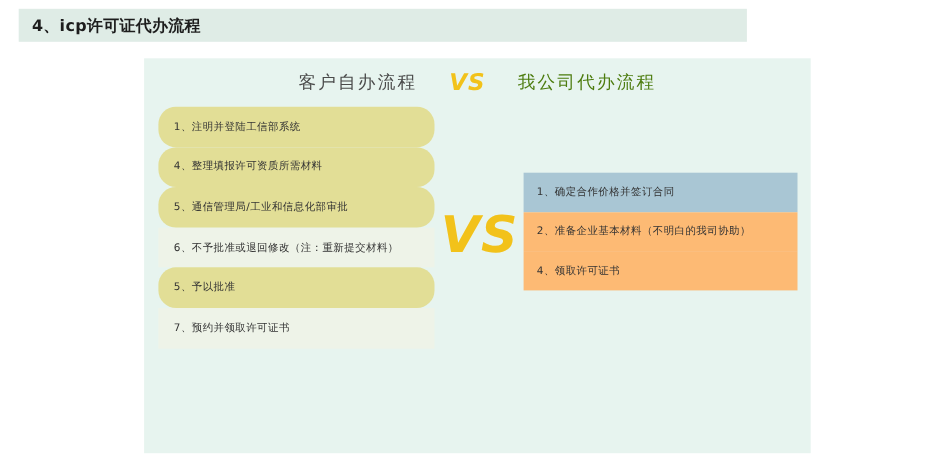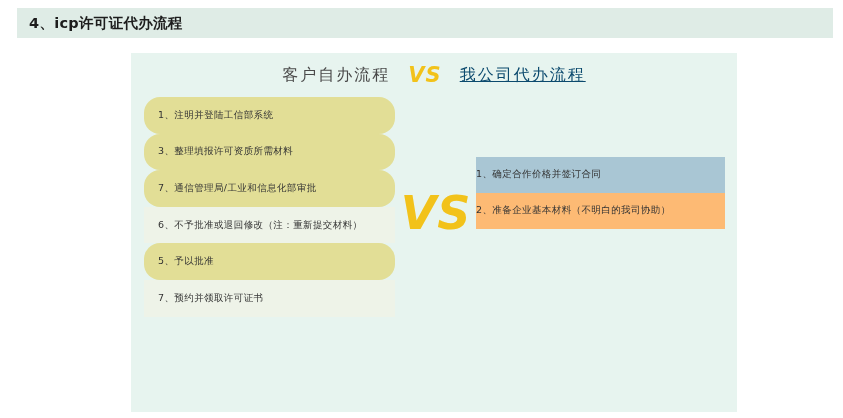--- a/index.html
+++ b/index.html
@@ -14,21 +14,21 @@
     overflow: hidden;
     font-family: "DejaVu Sans", "Liberation Sans", sans-serif;
     position: relative;
   }
 
   
   .section-header {
     position: absolute;
     left: 17px;
     top: 8px;
-    width: 816px;
+    width: 662px;
     height: 30px;
     background: #dfece6;
     display: flex;
     align-items: center;
   }
   .section-header-title {
     margin-left: 12px;
     font-size: 14.5px;
     font-weight: bold;
     color: #1d1d1d;
@@ -49,43 +49,42 @@
   
   .compare-heading {
     position: absolute;
     left: 0;
     top: 5px;
     width: 606px;
     height: 34px;
     display: flex;
     align-items: center;
     justify-content: center;
-    gap: 18px;
+    gap: 29px;
     white-space: nowrap;
   }
   .heading-left {
     font-family: "DejaVu Serif", "Liberation Serif", serif;
     font-size: 16px;
     color: #4a4a4a;
     letter-spacing: 2px;
   }
   .heading-vs {
     font-family: "DejaVu Sans", "Liberation Sans", sans-serif;
     font-size: 21px;
     font-weight: bold;
     font-style: italic;
     color: #f2c21a;
     letter-spacing: 1px;
   }
   .heading-right {
     font-family: "DejaVu Serif", "Liberation Serif", serif;
     font-size: 16px;
-    color: #0c4a6e;
+    color: #4d7c0f;
     letter-spacing: 2px;
-    text-decoration: underline;
   }
 
   
   .flow-left {
     position: absolute;
     left: 13px;
     top: 44px;
     width: 251px;
   }
   .flow-left .flow-row {
@@ -125,21 +124,21 @@
     position: absolute;
     left: 345px;
     top: 104px;
     width: 249px;
   }
   .flow-right .flow-row {
     height: 35.8px;
     display: flex;
     align-items: center;
     box-sizing: border-box;
-    padding-left: 0;
+    padding-left: 12px;
     font-size: 9.5px;
     color: #333333;
     letter-spacing: 0.4px;
     white-space: nowrap;
   }
   .flow-right .flow-row.odd  { background: #a9c6d4; }
   .flow-right .flow-row.even { background: #fdba74; }
 </style>
 </head>
 <body>
@@ -151,27 +150,28 @@
 <div class="compare-canvas">
 
   <div class="compare-heading">
     <span class="heading-left">客户自办流程</span>
     <span class="heading-vs">VS</span>
     <span class="heading-right">我公司代办流程</span>
   </div>
 
   <div class="flow-left">
     <div class="flow-row odd">1、注明并登陆工信部系统</div>
-    <div class="flow-row odd">3、整理填报许可资质所需材料</div>
-    <div class="flow-row odd">7、通信管理局/工业和信息化部审批</div>
+    <div class="flow-row odd">4、整理填报许可资质所需材料</div>
+    <div class="flow-row odd">5、通信管理局/工业和信息化部审批</div>
     <div class="flow-row even">6、不予批准或退回修改（注：重新提交材料）</div>
     <div class="flow-row odd">5、予以批准</div>
     <div class="flow-row even">7、预约并领取许可证书</div>
   </div>
 
   <div class="center-vs">VS</div>
 
   <div class="flow-right">
     <div class="flow-row odd">1、确定合作价格并签订合同</div>
     <div class="flow-row even">2、准备企业基本材料（不明白的我司协助）</div>
+    <div class="flow-row even">4、领取许可证书</div>
   </div>
 
 </div>
 
 </body></html>

